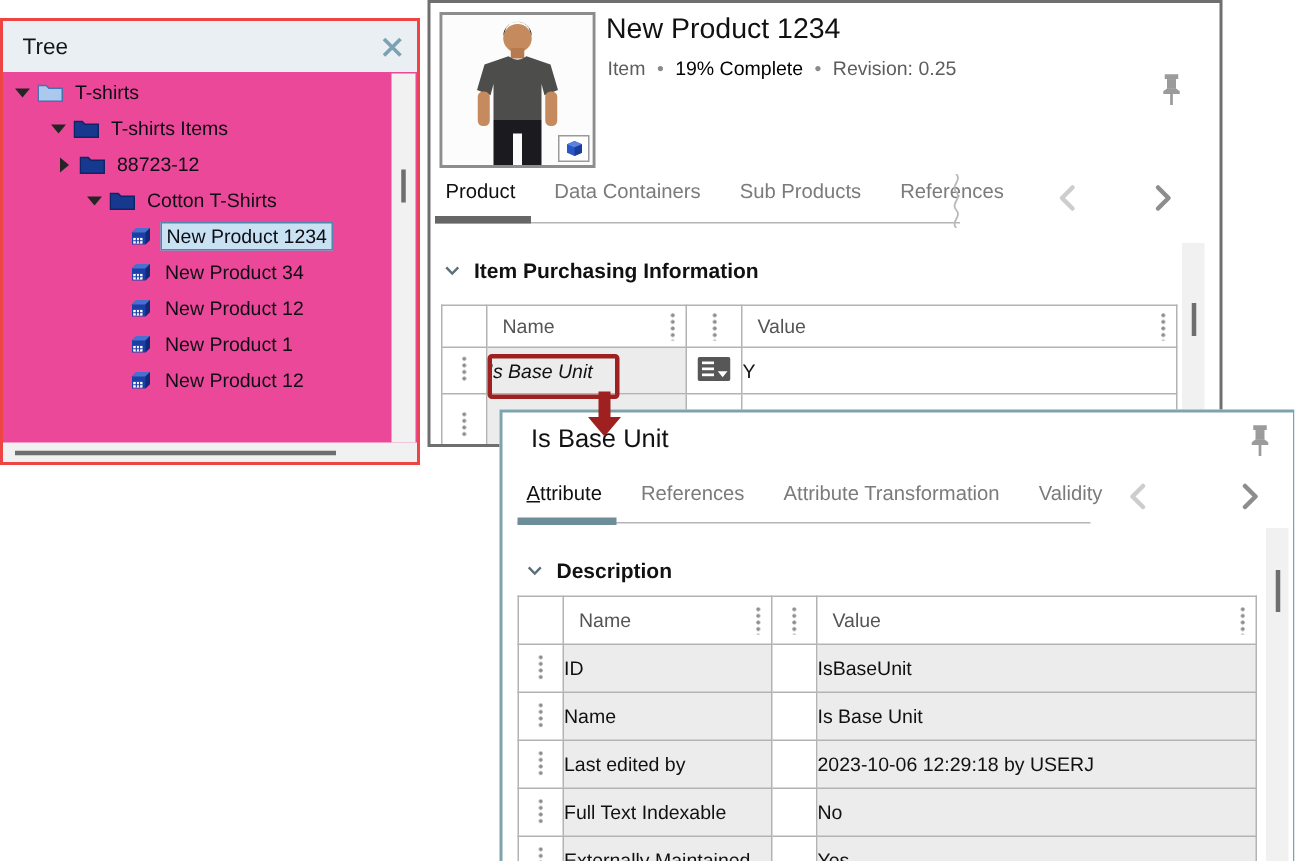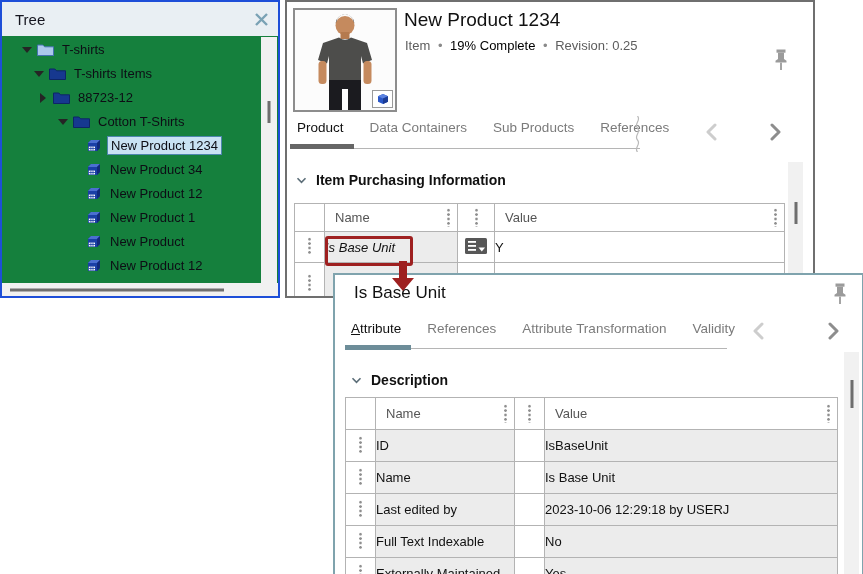--- a/index.html
+++ b/index.html
@@ -1,20 +1,20 @@
 <!DOCTYPE html>
 <html><head>
 <meta charset="utf-8">
 <style>
   html,body{margin:0;padding:0;background:#fff;}
   body{font-family:"Liberation Sans","DejaVu Sans",sans-serif;}
   #canvas{position:relative;width:863px;height:574px;overflow:hidden;background:#fff;}
 
   
-  .tree-panel{position:absolute;left:0;top:0;width:276px;height:294px;border:2px solid #1d4ed8;background:#15803d;z-index:10;}
+  .tree-panel{position:absolute;left:0;top:12px;width:276px;height:294px;border:2px solid #ef4444;background:#ec4899;z-index:10;}
   .tree-header{position:absolute;left:0;top:0;right:0;height:34px;background:#e9eff3;display:flex;align-items:center;justify-content:space-between;padding:0 9px 0 13px;box-sizing:border-box;}
   .tree-title{font-size:15px;color:#15151f;}
   .close-btn{cursor:pointer;display:flex;align-items:center;}
   .tree-body{position:absolute;left:0;top:35px;right:17px;bottom:13px;overflow:hidden;}
   .trow{height:24px;display:flex;align-items:center;white-space:nowrap;cursor:default;}
   .tri{width:9px;height:9px;margin-right:6px;flex:0 0 auto;position:relative;}
   .tri.down::after{content:"";position:absolute;left:0;top:2px;border-left:5px solid transparent;border-right:5px solid transparent;border-top:6px solid #252525;}
   .tri.right::after{content:"";position:absolute;left:2px;top:0;border-top:5px solid transparent;border-bottom:5px solid transparent;border-left:6px solid #252525;}
   .ticon{margin-right:5px;display:flex;align-items:center;flex:0 0 auto;}
   .tlabel{font-size:13px;color:#0d0d15;padding:1px 3px;}
@@ -109,21 +109,21 @@
     <header class="tree-header">
       <span class="tree-title">Tree</span>
       <span class="close-btn">
         <svg width="15" height="15" viewBox="0 0 15 15">
             <path d="M2 2 L13 13 M13 2 L2 13" stroke="#7aa2b4" stroke-width="2.4" fill="none"></path>
           </svg>
       </span>
     </header>
     <div class="tree-body">
 
-      <div class="trow" style="padding-left:20px">
+      <div class="trow" style="padding-left:8px">
         <span class="tri down"></span>
         <span class="ticon">
           <svg width="17" height="13" viewBox="0 0 17 13">
               <path d="M0.5 2 h5.3 l1.8 1.8 H16.5 V12.5 H0.5 Z" fill="#abc9ec" stroke="#4572b0"></path>
             </svg>
         </span>
         <span class="tlabel">T-shirts</span>
       </div>
 
       <div class="trow" style="padding-left:32px">
@@ -202,32 +202,20 @@
               <path d="M2 4 L5 1 H14 V9 L11 12 H2 Z" fill="#1a3fa6"></path>
               <path d="M2 4 L5 1 H14 L11 4 Z" fill="#4b6fd0"></path>
               <path d="M14 1 V9 L11 12 V4 Z" fill="#10297a"></path>
               <rect x="2.8" y="7.6" width="6.2" height="3.8" fill="#fff"></rect>
               <path d="M2.8 9.5 h6.2 M4.9 7.6 v3.8 M7 7.6 v3.8" stroke="#1a3fa6" stroke-width="0.8"></path>
             </svg>
         </span>
         <span class="tlabel">New Product 1</span>
       </div>
 
-      <div class="trow" style="padding-left:84px">
-        <span class="ticon">
-          <svg width="16" height="13" viewBox="0 0 16 13">
-              <path d="M2 4 L5 1 H14 V9 L11 12 H2 Z" fill="#1a3fa6"></path>
-              <path d="M2 4 L5 1 H14 L11 4 Z" fill="#4b6fd0"></path>
-              <path d="M14 1 V9 L11 12 V4 Z" fill="#10297a"></path>
-              <rect x="2.8" y="7.6" width="6.2" height="3.8" fill="#fff"></rect>
-              <path d="M2.8 9.5 h6.2 M4.9 7.6 v3.8 M7 7.6 v3.8" stroke="#1a3fa6" stroke-width="0.8"></path>
-            </svg>
-        </span>
-        <span class="tlabel">New Product</span>
-      </div>
 
       <div class="trow" style="padding-left:84px">
         <span class="ticon">
           <svg width="16" height="13" viewBox="0 0 16 13">
               <path d="M2 4 L5 1 H14 V9 L11 12 H2 Z" fill="#1a3fa6"></path>
               <path d="M2 4 L5 1 H14 L11 4 Z" fill="#4b6fd0"></path>
               <path d="M14 1 V9 L11 12 V4 Z" fill="#10297a"></path>
               <rect x="2.8" y="7.6" width="6.2" height="3.8" fill="#fff"></rect>
               <path d="M2.8 9.5 h6.2 M4.9 7.6 v3.8 M7 7.6 v3.8" stroke="#1a3fa6" stroke-width="0.8"></path>
             </svg>

